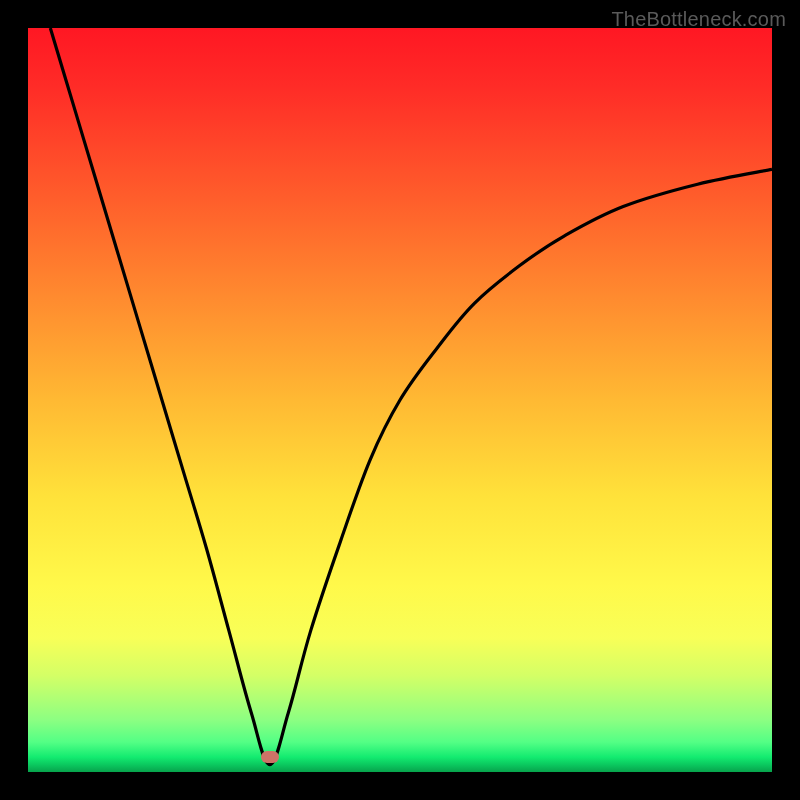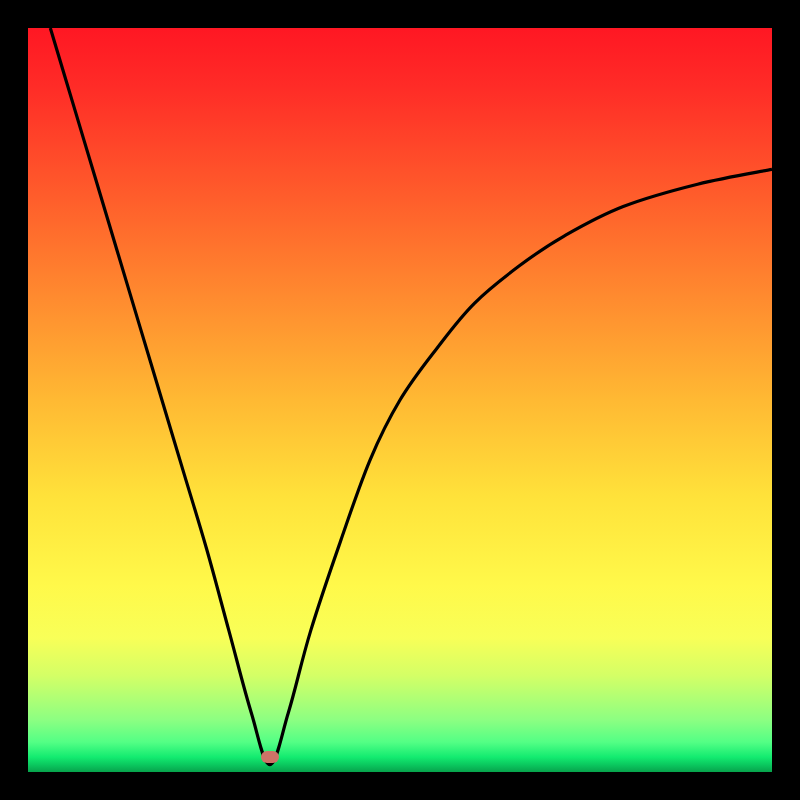--- a/index.html
+++ b/index.html
@@ -74,13 +74,14 @@
 
   <div class="chart-frame">
 
     <svg class="curve" viewBox="0 0 744 744" preserveAspectRatio="none">
       <path id="curve-path" d="M 22.32 0.00 C 26.34 13.39, 36.60 47.62, 44.64 74.40 C 52.68 101.18, 58.92 122.02, 66.96 148.80 C 75.00 175.58, 81.24 196.42, 89.28 223.20 C 97.32 249.98, 103.56 270.82, 111.60 297.60 C 119.64 324.38, 125.88 345.22, 133.92 372.00 C 141.96 398.78, 148.20 419.62, 156.24 446.40 C 164.28 473.18, 170.52 492.68, 178.56 520.80 C 186.60 548.92, 192.84 573.18, 200.88 602.64 C 208.92 632.10, 215.83 660.37, 223.20 684.48 C 230.57 708.59, 235.10 736.56, 241.80 736.56 C 248.50 736.56, 253.03 708.59, 260.40 684.48 C 267.77 660.37, 273.35 633.44, 282.72 602.64 C 292.09 571.84, 301.77 544.16, 312.48 513.36 C 323.19 482.56, 331.53 456.96, 342.24 431.52 C 352.95 406.08, 359.95 392.09, 372.00 372.00 C 384.05 351.91, 395.81 337.33, 409.20 319.92 C 422.59 302.51, 431.67 290.01, 446.40 275.28 C 461.13 260.55, 474.97 250.13, 491.04 238.08 C 507.11 226.03, 516.93 219.03, 535.68 208.32 C 554.43 197.61, 571.09 187.93, 595.20 178.56 C 619.31 169.19, 642.82 162.94, 669.60 156.24 C 696.38 149.54, 730.61 144.04, 744.00 141.36" fill="none" stroke="#000000" stroke-width="3.2"></path>
     </svg>
 
     <div class="dot" id="marker" style="left: 241.8px; top: 729.12px; background: rgb(205, 115, 103);"></div>
   </div>
 
+  <div class="watermark">TheBottleneck.com</div>
 </div>
 
 </body></html>

